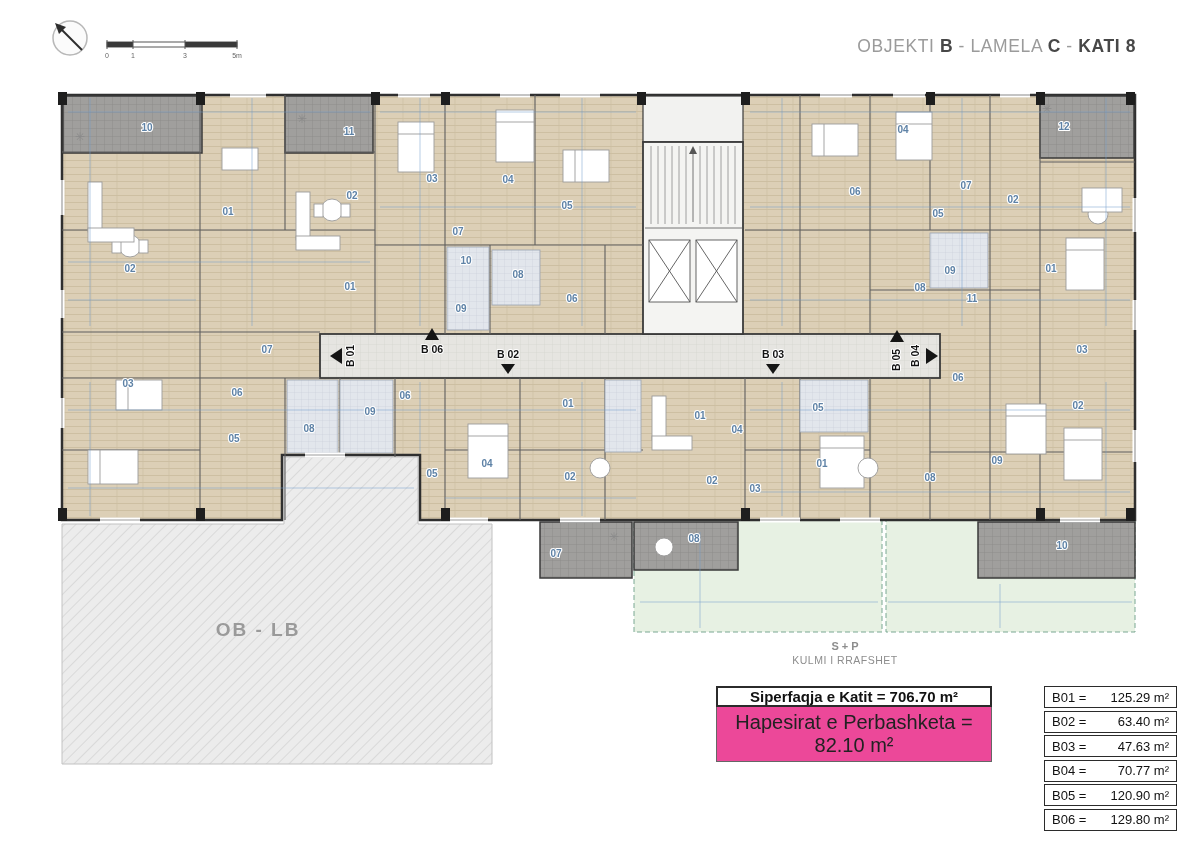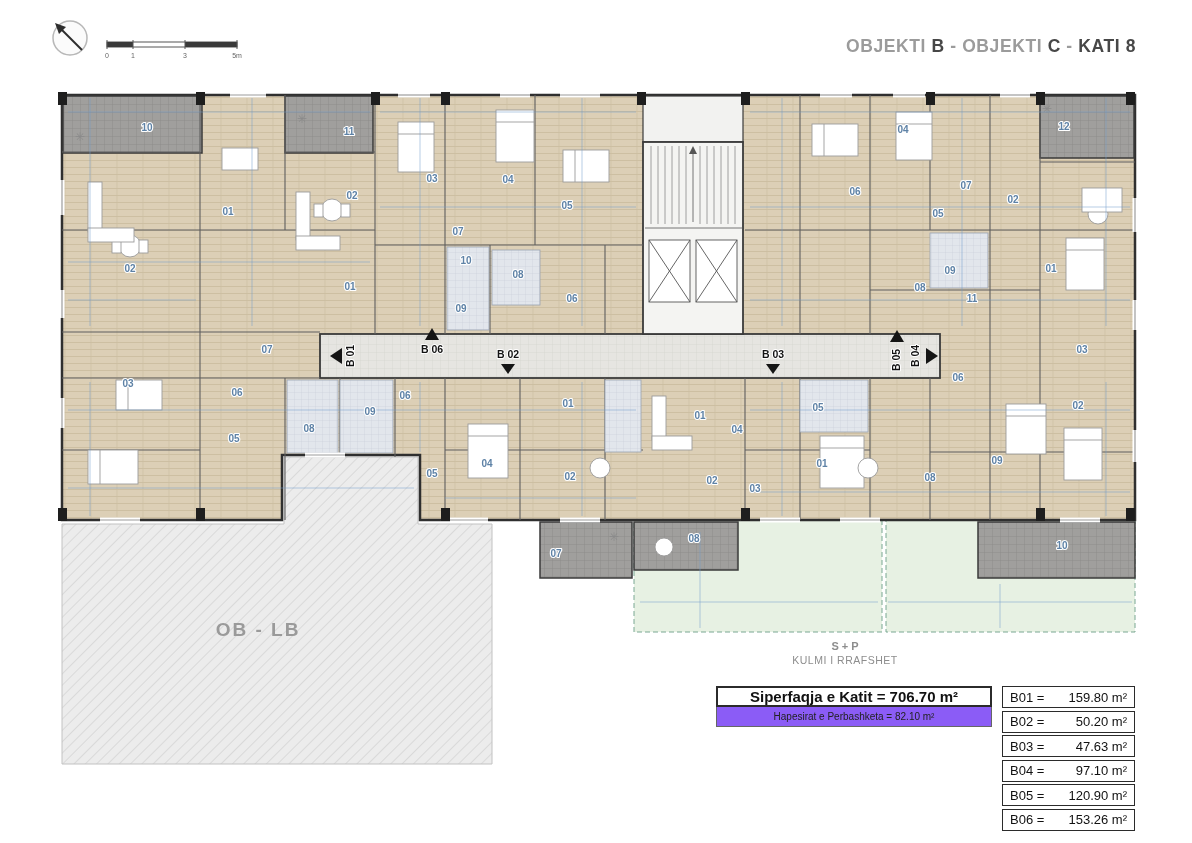--- a/index.html
+++ b/index.html
@@ -2,28 +2,28 @@
 <html><head>
 <meta charset="utf-8">
 <style>
   *{box-sizing:border-box}
   html,body{margin:0;padding:0;background:#ffffff;font-family:"Liberation Sans",sans-serif}
   .page{position:relative;width:1192px;height:843px;background:#ffffff;overflow:hidden}
   .plan-svg{position:absolute;left:0;top:0}
   svg text{font-family:"Liberation Sans",sans-serif}
 
   .title{position:absolute;top:36px;right:56px;font-size:17.5px;letter-spacing:.6px;white-space:pre}
-  .t-light{color:#9b9b9b;font-weight:700}
+  .t-light{color:#9b9b9b;font-weight:400}
   .t-bold{color:#474747;font-weight:bold}
 
   .summary{position:absolute;left:716px;top:686px;width:276px}
   .summary-line1{border:2px solid #2b2b2b;background:#fff;font-weight:bold;font-size:15px;color:#111;text-align:center;padding:0 8px}
-  .summary-line2{border:1px solid #666;border-top:none;background:#8b5cf6;font-size:10px;color:#222;text-align:center;padding:4px 4px}
-
-  .legend{position:absolute;left:1002px;top:686px;width:133px;display:flex;flex-direction:column;gap:2.5px}
+  .summary-line2{border:1px solid #666;border-top:none;background:#ec4899;font-size:20px;color:#222;text-align:center;padding:4px 4px}
+
+  .legend{position:absolute;left:1044px;top:686px;width:133px;display:flex;flex-direction:column;gap:2.5px}
   .legend-row{border:1px solid #2b2b2b;background:#fff;height:22px;display:flex;align-items:center;justify-content:space-between;padding:0 7px;font-size:13px;color:#111}
 
   .rlabel{font-size:10px;font-weight:bold;fill:#5e82a6;text-anchor:middle;paint-order:stroke;stroke:#ffffff;stroke-width:2.2px;stroke-linejoin:round}
   .ulabel{font-size:10.5px;font-weight:bold;fill:#131313;text-anchor:middle;paint-order:stroke;stroke:#ffffff;stroke-width:2px;stroke-linejoin:round}
   .oblb-label{font-size:19px;font-weight:bold;fill:#9a9a9a;letter-spacing:2px;text-anchor:middle}
   .sp-label{font-size:11px;font-weight:bold;fill:#8d8d8d;text-anchor:middle}
   .kulmi-label{font-size:10.5px;fill:#8d8d8d;text-anchor:middle;letter-spacing:.5px}
   .scale-num{font-size:7px;fill:#666;text-anchor:middle}
   .plant{font-size:12px;fill:#8a8a8a;text-anchor:middle}
 </style>
@@ -376,47 +376,47 @@
     <g>
       <polygon points="938,356 926,348 926,364" fill="#151515"></polygon>
       <text class="ulabel" x="916" y="359" transform="rotate(-90 916 356)">B 04</text>
     </g>
 
     <text class="oblb-label" x="258" y="636">OB - LB</text>
     <text class="sp-label" x="845" y="650">S + P</text>
     <text class="kulmi-label" x="845" y="664">KULMI I RRAFSHET</text>
   </svg>
 
-  <div class="title"><span class="t-light">OBJEKTI </span><span class="t-bold">B</span><span class="t-light"> - OBJEKTI </span><span class="t-bold">C</span><span class="t-light"> - </span><span class="t-bold">KATI 8</span></div>
+  <div class="title"><span class="t-light">OBJEKTI </span><span class="t-bold">B</span><span class="t-light"> - LAMELA </span><span class="t-bold">C</span><span class="t-light"> - </span><span class="t-bold">KATI 8</span></div>
 
   <div class="summary">
     <div class="summary-line1">Siperfaqja e Katit = 706.70 m²</div>
     <div class="summary-line2">Hapesirat e Perbashketa = 82.10 m²</div>
   </div>
 
   <div class="legend">
     <div class="legend-row">
       <span>B01 =</span>
-      <span>159.80 m²</span>
+      <span>125.29 m²</span>
     </div>
     <div class="legend-row">
       <span>B02 =</span>
-      <span>50.20 m²</span>
+      <span>63.40 m²</span>
     </div>
     <div class="legend-row">
       <span>B03 =</span>
       <span>47.63 m²</span>
     </div>
     <div class="legend-row">
       <span>B04 =</span>
-      <span>97.10 m²</span>
+      <span>70.77 m²</span>
     </div>
     <div class="legend-row">
       <span>B05 =</span>
       <span>120.90 m²</span>
     </div>
     <div class="legend-row">
       <span>B06 =</span>
-      <span>153.26 m²</span>
+      <span>129.80 m²</span>
     </div>
   </div>
 
 </div>
 
 </body></html>

